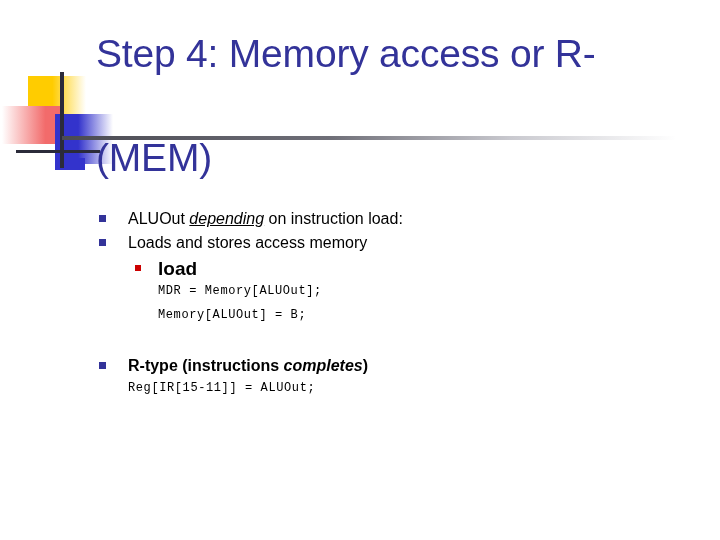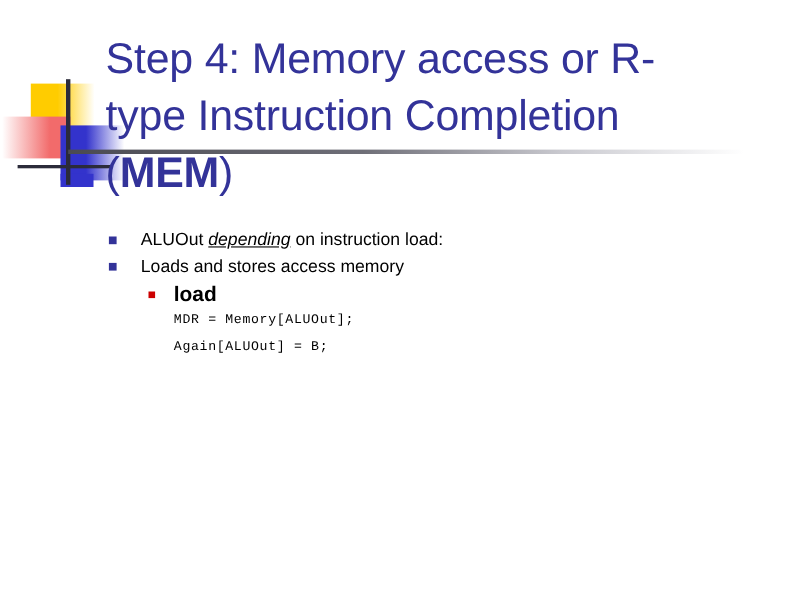--- a/index.html
+++ b/index.html
@@ -94,21 +94,21 @@
   #title-text {
     color: #333399;
     font-size: 39px;
     line-height: 52px;
     font-weight: normal;
     letter-spacing: -0.2px;
     margin: 0;
     white-space: pre-wrap;
   }
   #title-mem {
-    font-weight: bold;
+    font-weight: normal;
   }
 
   
   #title-rule {
     position: absolute;
     left: 62px;
     top: 136px;
     width: 640px;
     height: 4px;
     background: linear-gradient(to right, #4a4a52 0%, #6f6f78 42%, #c9c9cf 70%, #ffffff 96%);
@@ -202,21 +202,21 @@
   <div id="deco">
     <div class="sq" id="sq-yellow"></div>
     <div class="sq" id="sq-red"></div>
     <div class="sq" id="sq-blue"></div>
     <div class="sq" id="sq-blue-tail"></div>
     <div id="deco-vline"></div>
     <div id="deco-hline"></div>
   </div>
 
   <div id="title-block">
-    <div id="title-text"><span>Step 4: Memory access or R-</span><br><span>type Instruction Completion</span><br><span>(</span><span id="title-mem">MEM</span><span>)</span></div>
+    <div id="title-text"><span>Step 4: Memory access or R-</span><br><br><span>(</span><span id="title-mem">MEM</span><span>)</span></div>
   </div>
 
   <div id="title-rule"></div>
 
   <div id="body">
 
     <div class="lvl1">
       <span class="bullet"></span><span>ALUOut </span><span class="em-underline">depending</span><span> on instruction load:</span>
     </div>
 
@@ -224,17 +224,23 @@
       <span class="bullet"></span><span>Loads and stores access memory</span>
     </div>
 
     <div class="lvl2">
       <span class="bullet"></span><span>load</span>
     </div>
 
     <div class="code code-indent-2">MDR = Memory[ALUOut];</div>
 
 
-    <div class="code code-indent-2">Again[ALUOut] = B;</div>
-
+    <div class="code code-indent-2">Memory[ALUOut] = B;</div>
+
+    <div id="rtype-block">
+      <div class="lvl1" id="rtype-line">
+        <span class="bullet"></span><span>R-type (instructions </span><span class="em">completes</span><span>)</span>
+      </div>
+      <div class="code code-indent-1">Reg[IR[15-11]] = ALUOut;</div>
+    </div>
 
   </div>
 </div>
 
 </body></html>

